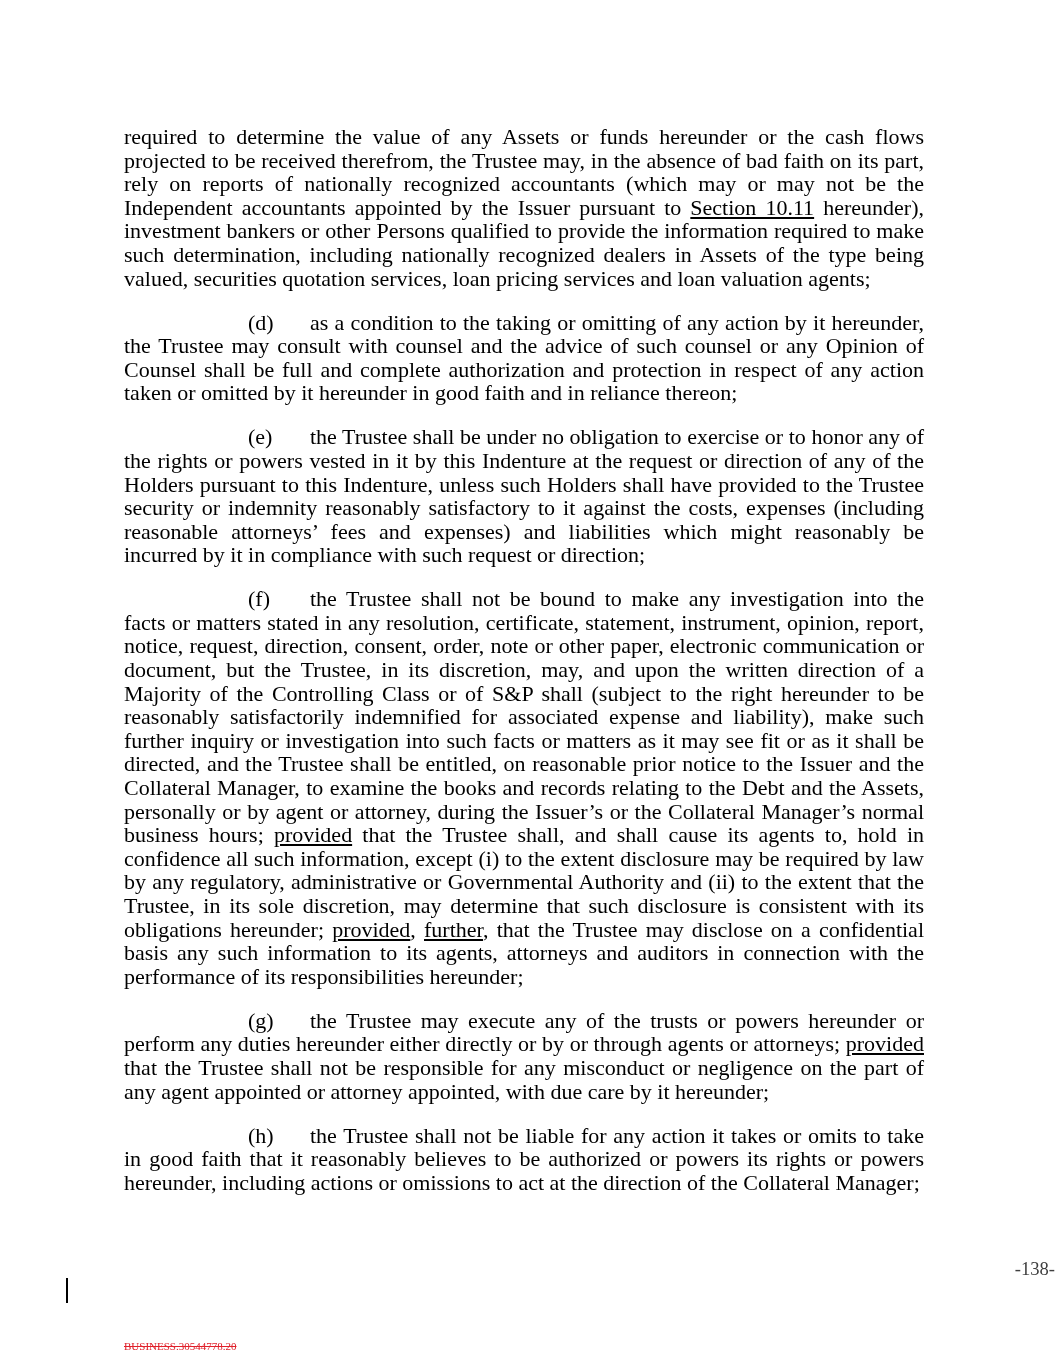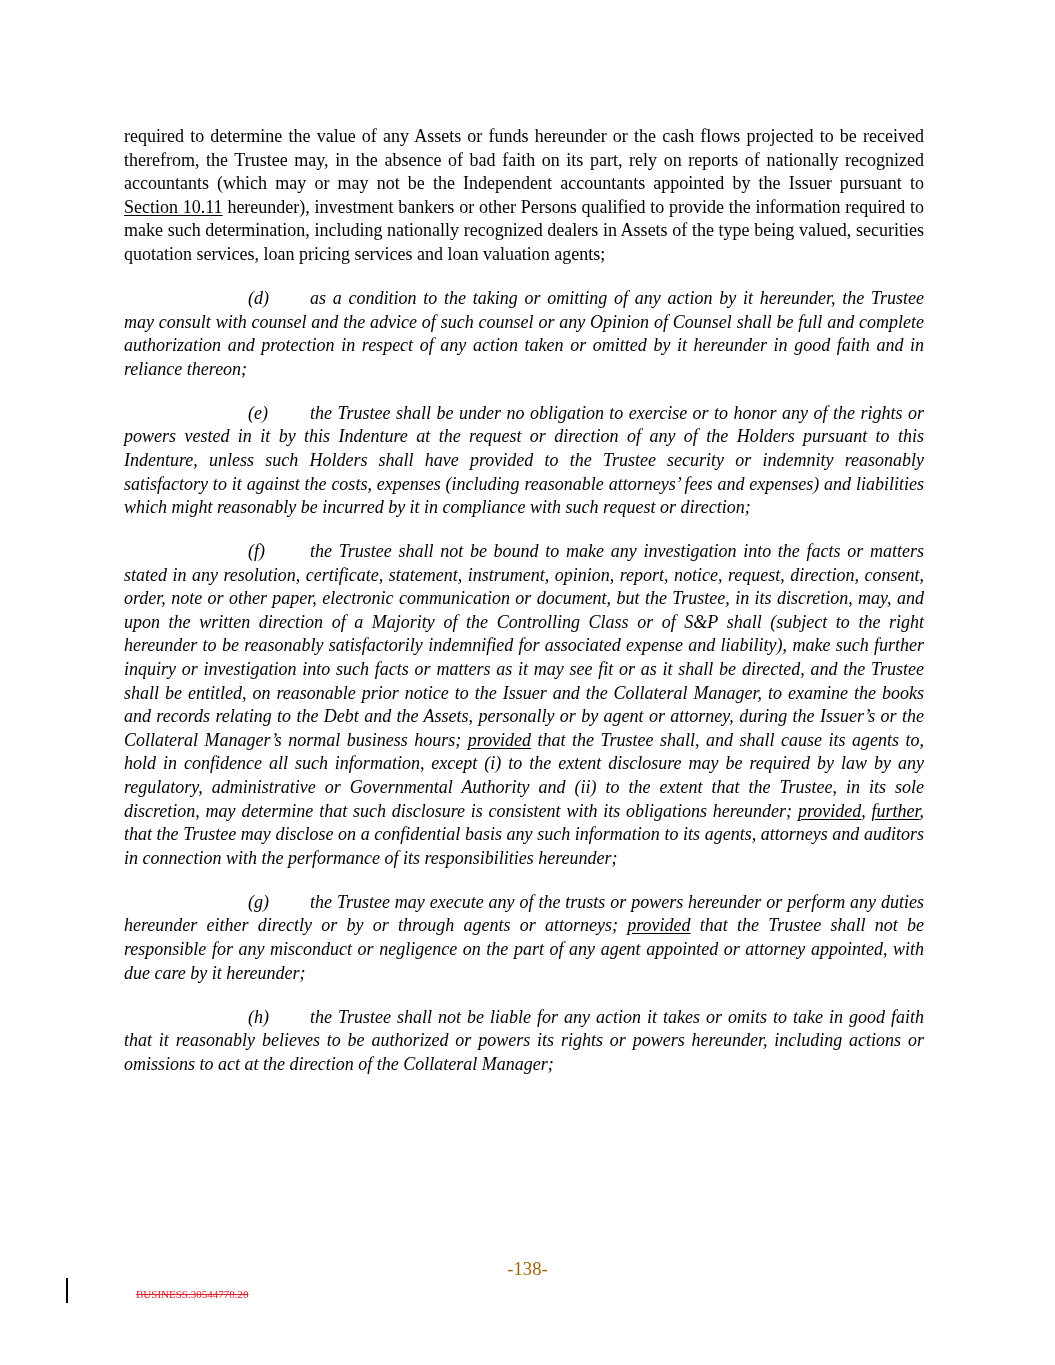--- a/index.html
+++ b/index.html
@@ -1,26 +1,26 @@
 <!DOCTYPE html>
 <html><head>
 <meta charset="utf-8">
 <style>
   html, body { margin: 0; padding: 0; background: #ffffff; }
   body { width: 1055px; height: 1365px; position: relative; overflow: hidden; }
   .page { position: absolute; left: 124px; top: 125px; width: 800px;
-    font-family: "Liberation Serif", serif; font-size: 18px; line-height: 23.6px; color: #000; }
+    font-family: "Liberation Serif", serif; font-size: 22px; line-height: 23.6px; color: #000; }
   p { margin: 0 0 20.4px 0; text-align: justify; text-align-last: left; }
-  .ind { text-indent: 124px; font-style: italic; }
+  .ind { text-indent: 124px; }
   .lbl { display: inline-block; text-indent: 0; width: 62px; }
   u { text-decoration: underline; text-underline-offset: 2px; }
-  .pagenum { position: absolute; left: 0; right: 0; top: 1258px; text-align: center;
-    font-family: "Liberation Serif", serif; font-size: 18.6px; color: #a16207; }
-  .docid { position: absolute; left: 124px; top: 1288px; font-family: "Liberation Serif", serif;
-    font-size: 11px; color: #e0202a; text-decoration: line-through; margin-left: 12px; }
+  .pagenum { position: absolute; left: 0; right: 0; top: 1258px; text-align: right;
+    font-family: "Liberation Serif", serif; font-size: 18.6px; color: #404040; }
+  .docid { position: absolute; left: 124px; top: 1340px; font-family: "Liberation Serif", serif;
+    font-size: 11px; color: #e0202a; text-decoration: line-through; }
   .changebar { position: absolute; left: 66px; top: 1278px; width: 2px; height: 25px; background: #000; }
 </style>
 </head>
 <body>
 
 <div class="page" id="body">
     <p><span>required to determine the value of any Assets or funds hereunder or the cash flows projected to be received therefrom, the Trustee may, in the absence of bad faith on its part, rely on reports of nationally recognized accountants (which may or may not be the Independent accountants appointed by the Issuer pursuant to </span><u>Section 10.11</u><span> hereunder), investment bankers or other Persons qualified to provide the information required to make such determination, including nationally recognized dealers in Assets of the type being valued, securities quotation services, loan pricing services and loan valuation agents;</span></p>
     <p class="ind"><span class="lbl">(d)</span><span>as a condition to the taking or omitting of any action by it hereunder, the Trustee may consult with counsel and the advice of such counsel or any Opinion of Counsel shall be full and complete authorization and protection in respect of any action taken or omitted by it hereunder in good faith and in reliance thereon;</span></p>
     <p class="ind"><span class="lbl">(e)</span><span>the Trustee shall be under no obligation to exercise or to honor any of the rights or powers vested in it by this Indenture at the request or direction of any of the Holders pursuant to this Indenture, unless such Holders shall have provided to the Trustee security or indemnity reasonably satisfactory to it against the costs, expenses (including reasonable attorneys’ fees and expenses) and liabilities which might reasonably be incurred by it in compliance with such request or direction;</span></p>
     <p class="ind"><span class="lbl">(f)</span><span>the Trustee shall not be bound to make any investigation into the facts or matters stated in any resolution, certificate, statement, instrument, opinion, report, notice, request, direction, consent, order, note or other paper, electronic communication or document, but the Trustee, in its discretion, may, and upon the written direction of a Majority of the Controlling Class or of S&amp;P shall (subject to the right hereunder to be reasonably satisfactorily indemnified for associated expense and liability), make such further inquiry or investigation into such facts or matters as it may see fit or as it shall be directed, and the Trustee shall be entitled, on reasonable prior notice to the Issuer and the Collateral Manager, to examine the books and records relating to the Debt and the Assets, personally or by agent or attorney, during the Issuer’s or the Collateral Manager’s normal business hours; </span><u>provided</u><span> that the Trustee shall, and shall cause its agents to, hold in confidence all such information, except (i) to the extent disclosure may be required by law by any regulatory, administrative or Governmental Authority and (ii) to the extent that the Trustee, in its sole discretion, may determine that such disclosure is consistent with its obligations hereunder; </span><u>provided</u><span>, </span><u>further</u><span>, that the Trustee may disclose on a confidential basis any such information to its agents, attorneys and auditors in connection with the performance of its responsibilities hereunder;</span></p>

